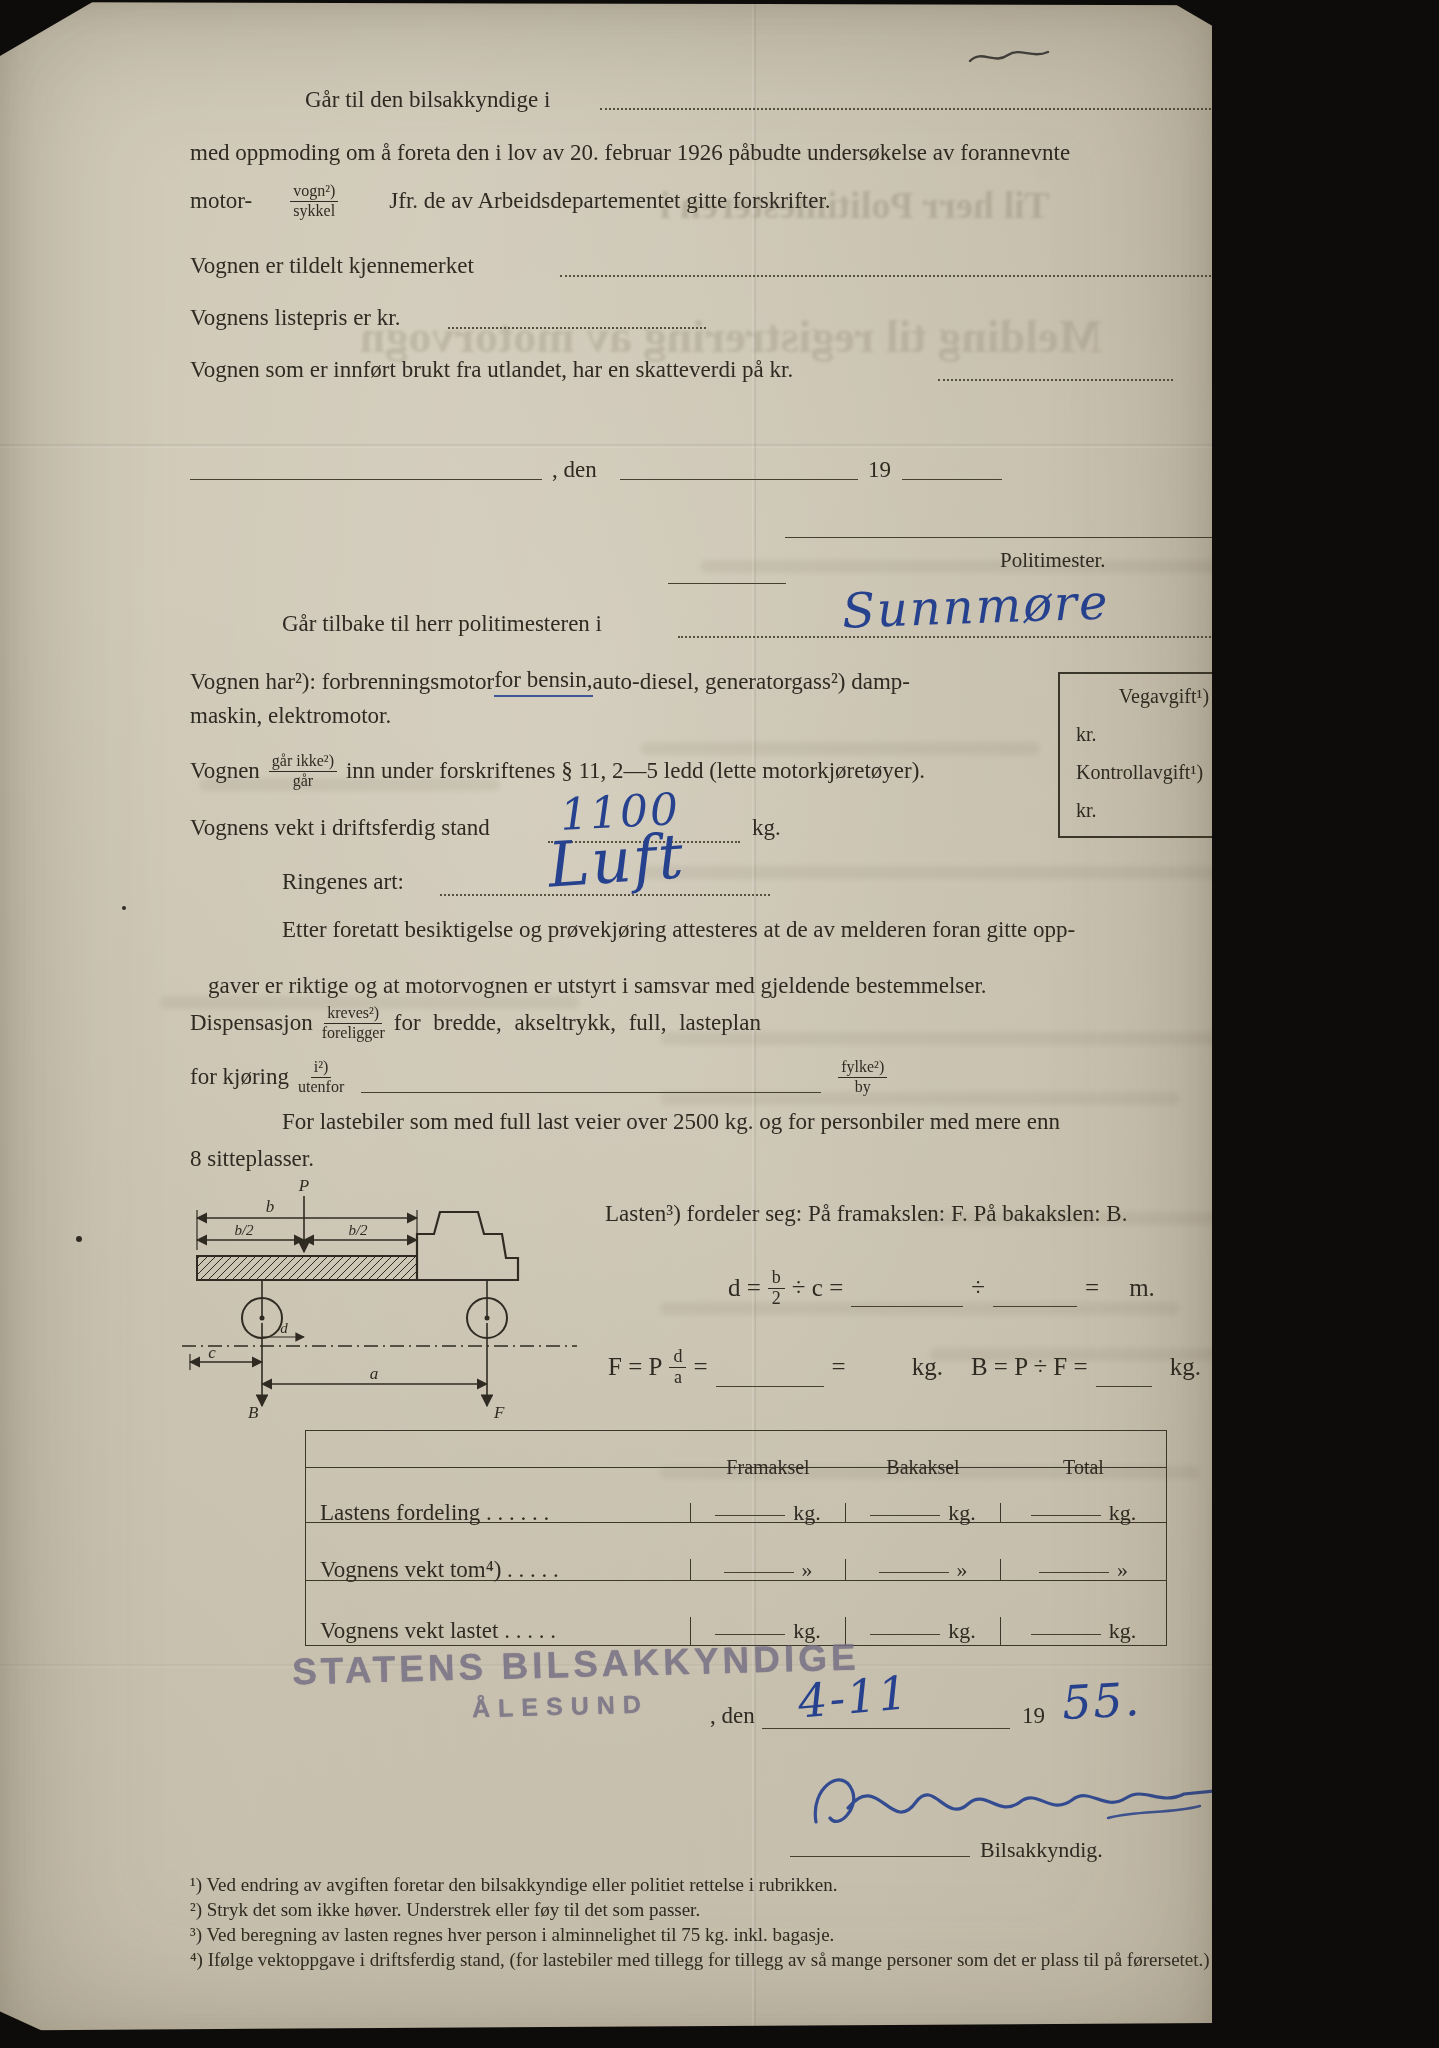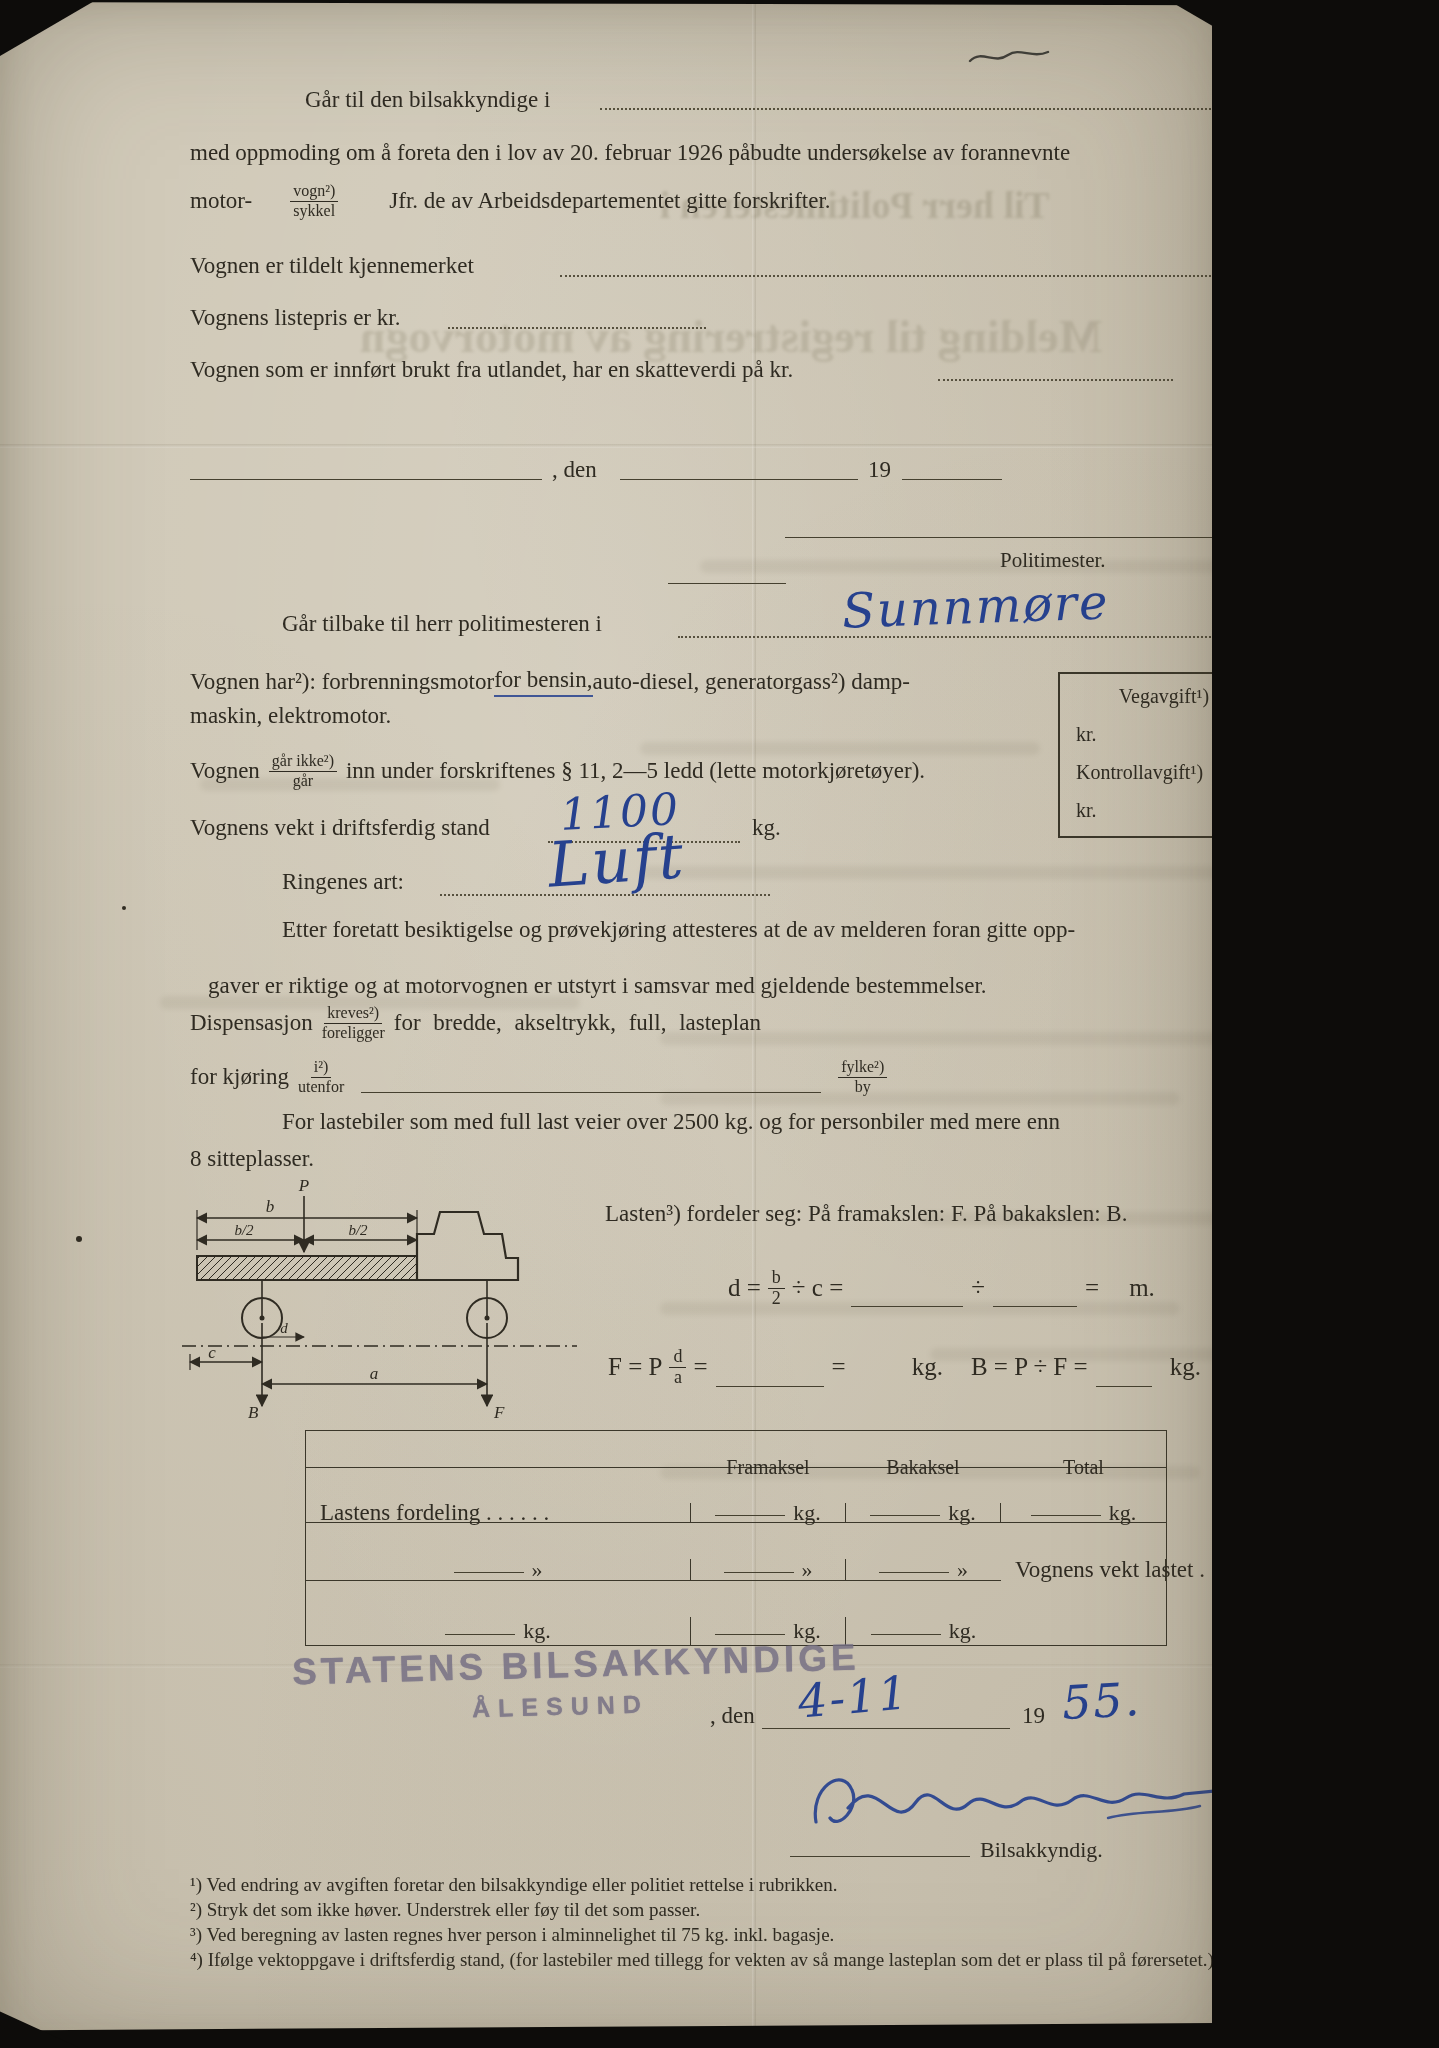--- a/index.html
+++ b/index.html
@@ -287,20 +287,21 @@
       </div>
     <div class="cell tcell">
         <span class="cline"></span>
         <span>kg.</span>
       </div>
     <div class="cell tcell last-col">
         <span class="cline"></span>
         <span>kg.</span>
       </div>
 
+    <div class="cell tlabel">Vognens vekt tom⁴) . . . . .</div>
     <div class="cell tcell">
         <span class="cline"></span>
         <span>»</span>
       </div>
     <div class="cell tcell">
         <span class="cline"></span>
         <span>»</span>
       </div>
     <div class="cell tcell last-col">
         <span class="cline"></span>
@@ -334,21 +335,21 @@
   <svg style="position:absolute;left:808px;top:1760px;" width="440" height="100" viewBox="0 0 440 100">
     <path d="M8,62 C2,28 34,6 44,30 C52,48 30,70 22,58 M40,48 C70,10 84,76 108,42 C126,18 138,64 160,44 C178,28 190,58 212,42 C230,28 242,56 264,40 C282,26 296,52 318,38 C336,26 352,46 376,34 L436,28" fill="none" stroke="#26418e" stroke-width="3.2" stroke-linecap="round" opacity=".92"></path>
     <path d="M300,58 C330,50 362,54 392,46" fill="none" stroke="#26418e" stroke-width="2.4" stroke-linecap="round" opacity=".85"></path>
   </svg>
   <div class="sl" style="left:790px;top:1856px;width:180px;"></div>
   <div class="t" style="left:980px;top:1836px;font-size:22px;">Bilsakkyndig.</div>
 
   <div class="fn" style="left:190px;top:1872px;">¹) Ved endring av avgiften foretar den bilsakkyndige eller politiet rettelse i rubrikken.</div>
   <div class="fn" style="left:190px;top:1897px;">²) Stryk det som ikke høver. Understrek eller føy til det som passer.</div>
   <div class="fn" style="left:190px;top:1922px;">³) Ved beregning av lasten regnes hver person i alminnelighet til 75 kg. inkl. bagasje.</div>
-  <div class="fn" style="left:190px;top:1947px;">⁴) Ifølge vektoppgave i driftsferdig stand, (for lastebiler med tillegg for vekten av så mange lasteplan som det er plass til på førersetet.)</div>
+  <div class="fn" style="left:190px;top:1947px;">⁴) Ifølge vektoppgave i driftsferdig stand, (for lastebiler med tillegg for tillegg av så mange personer som det er plass til på førersetet.)</div>
 
   <div class="edge" style="left:-10px;top:-4px;width:1460px;height:8px;transform:rotate(.15deg);"></div>
   <div class="edge" style="left:0;top:0;width:96px;height:56px;clip-path:polygon(0 0,100% 0,0 100%);"></div>
   <div class="edge" style="right:0;top:0;width:48px;height:28px;clip-path:polygon(0 0,100% 0,100% 100%);"></div>
   <div class="edge" style="right:-3px;top:0;width:7px;height:2048px;"></div>
   <div class="edge" style="left:-12px;top:2026px;width:1465px;height:34px;transform:rotate(-.35deg);"></div>
   <div class="edge" style="left:0;top:1996px;width:80px;height:52px;clip-path:polygon(0 100%,0 30%,100% 100%);"></div>
 
   <div class="vig"></div>
 </div>

